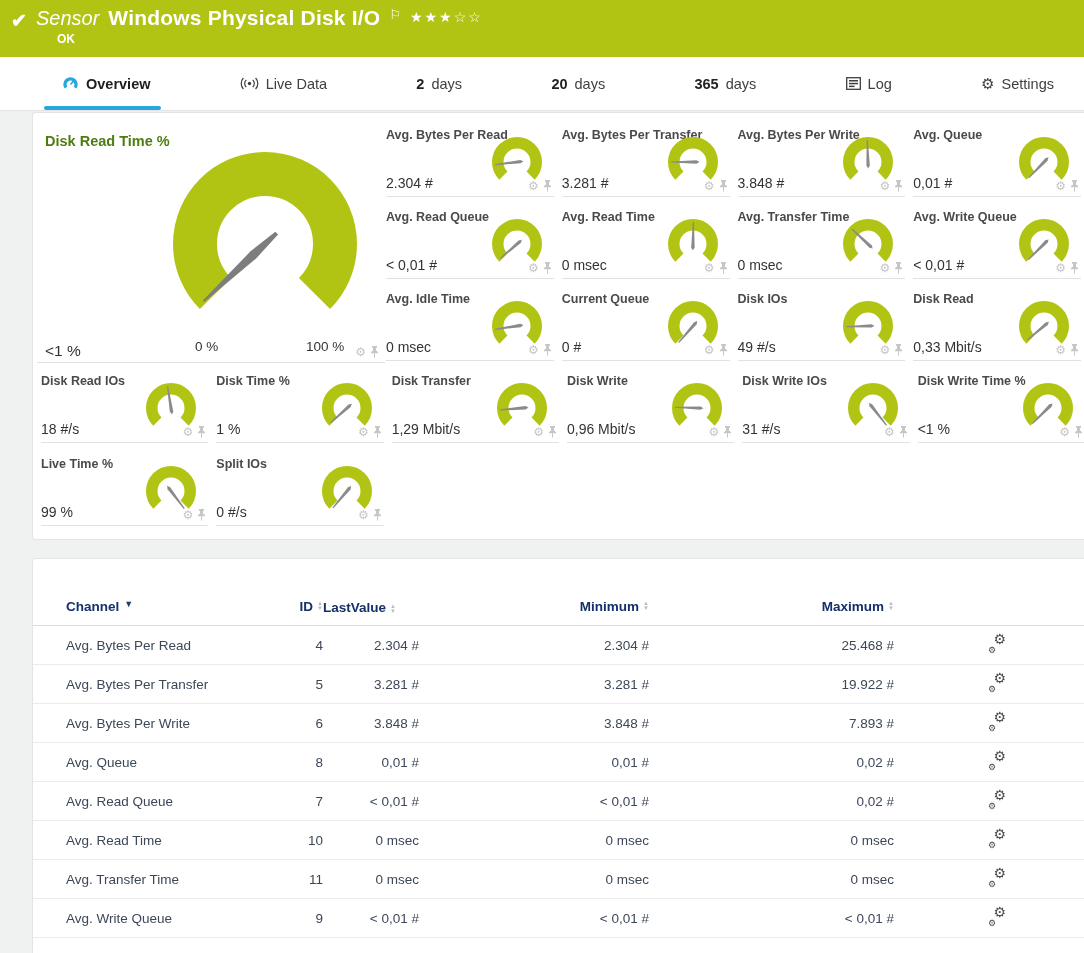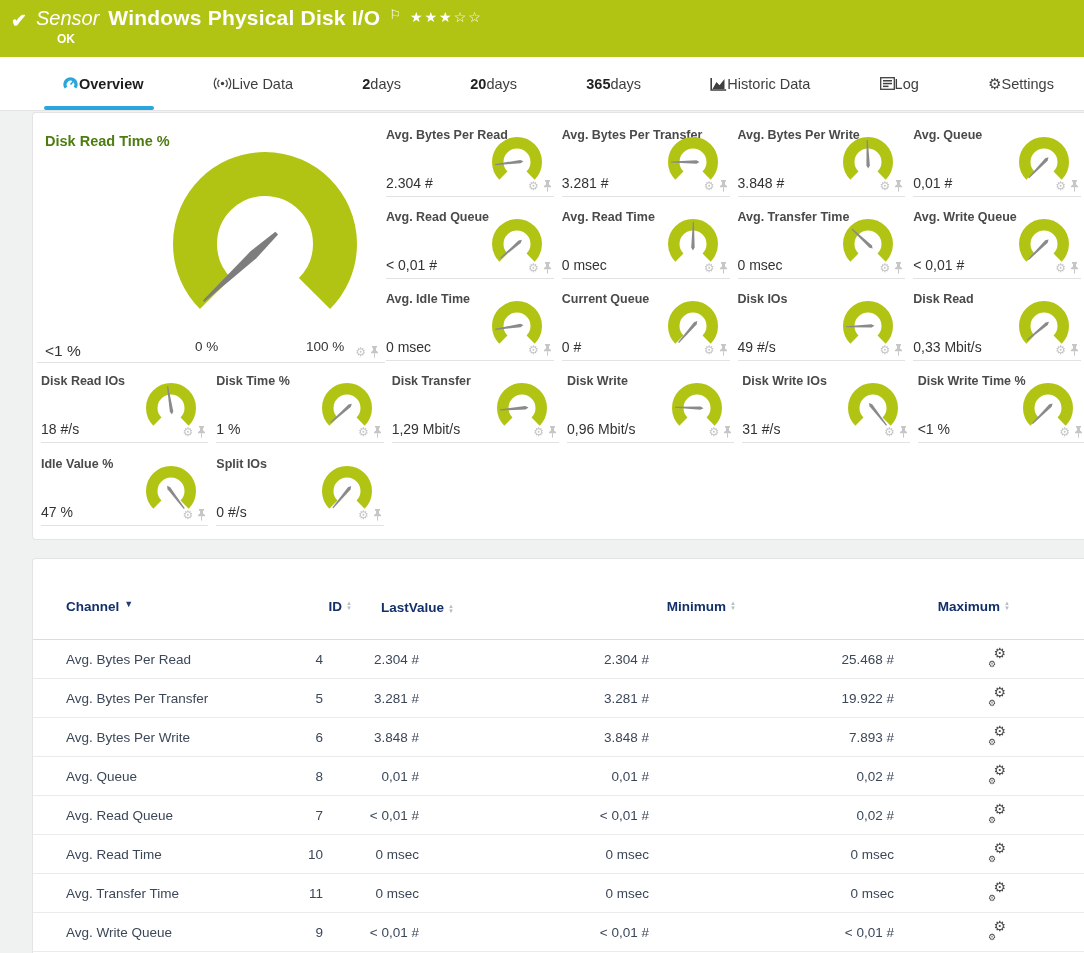--- a/index.html
+++ b/index.html
@@ -14,21 +14,21 @@
   .check-ic { font-size:19px; font-weight:bold; align-self:flex-start; margin-top:3px; }
   .kind { font-style:italic; font-weight:300; font-size:20px; }
   .s-title { font-weight:bold; font-size:21px; letter-spacing:.2px; }
   .flag-ic { font-size:13px; align-self:flex-start; margin-top:1px; }
   .stars { font-size:14px; letter-spacing:2px; align-self:flex-start; margin-top:3px; }
   .status-ok { position:absolute; left:57px; top:32px; font-size:12px; font-weight:bold; }
   
   .tabstrip { position:absolute; left:0; top:57px; width:1084px; height:54px; background:#fff;
     border-bottom:1px solid #e4e4e4; display:flex; justify-content:space-between;
     padding:0 26px 0 58px; }
-  .tab { position:relative; display:flex; align-items:center; font-size:14.5px;
+  .tab { position:relative; display:flex; align-items:center; gap:7px; font-size:14.5px;
     color:#3f3f3f; cursor:pointer; padding:0 4px; white-space:nowrap; }
   .tab .num { font-weight:bold; color:#222; }
   .tab.active .lbl { font-weight:bold; color:#1e1e1e; }
   .tab.active::after { content:""; position:absolute; left:-14px; right:-6px; bottom:0; height:4px;
     background:#2ba6dc; border-radius:2px; }
   .tab .gear-txt { font-size:15px; color:#3f3f3f; }
   
   .card { position:absolute; background:#fff; border:1px solid #e4e4e4; border-right:none; border-radius:4px 0 0 4px; }
   #card-gauges { left:32px; top:112px; width:1052px; height:428px; }
   #card-table  { left:32px; top:558px; width:1052px; height:400px; }
@@ -47,22 +47,22 @@
     grid-template-columns:repeat(6,1fr); column-gap:8px; grid-auto-rows:83px; }
   .tile { position:relative; }
   .tile-inner { position:relative; height:74px; border-bottom:1px solid #e2e2e2; }
   .tile-title { position:absolute; left:0; top:5px; font-size:12.5px; font-weight:bold; color:#4a4a4a; white-space:nowrap; }
   .tile-svg { position:absolute; right:8px; top:13px; }
   .tile-value { position:absolute; left:0; top:52px; font-size:14px; color:#333; white-space:nowrap; }
   .tile-icons { position:absolute; right:2px; top:57px; display:flex; gap:4px; align-items:center; }
   .mini-gear { font-size:12px; color:#c6c6c6; line-height:12px; }
   
   .thead, .trow { display:grid; grid-template-columns:200px 57px 96px 230px 245px auto; padding-left:33px; }
-  .thead { padding-top:40px; padding-bottom:23px; border-bottom:1px solid #dcdcdc;
-    color:#13306b; font-weight:bold; font-size:13.5px; align-items:start;gap:29px; }
+  .thead { padding-top:40px; padding-bottom:9px; border-bottom:1px solid #dcdcdc;
+    color:#13306b; font-weight:bold; font-size:13.5px; align-items:start; }
   .hc { display:flex; align-items:flex-start; }
   .hc-right { justify-content:flex-end; }
   .hc-center { flex-direction:row; align-items:flex-start; line-height:17px; }
   .hc-center .l2 { display:flex; align-items:center; }
   .trow { height:39px; align-items:center; border-bottom:1px solid #ebebeb; font-size:13.5px; color:#3c4758; }
   .c-name { text-align:left; }
   .c-num { text-align:right; }
   .c-icon { text-align:right; padding-right:78px; }
   .sort-both { display:inline-flex; flex-direction:column; margin-left:4px; margin-top:2px;
     font-size:6px; line-height:5px; color:#b4bcc6; }
@@ -109,27 +109,20 @@
   </div>
   <div class="tab">
     <span class="num">20</span>
     <span class="lbl">days</span>
   </div>
   <div class="tab">
     <span class="num">365</span>
     <span class="lbl">days</span>
   </div>
   <div class="tab">
-    <svg width="17" height="14" viewBox="0 0 17 14">
-      <path d="M1.2 1v12h15" stroke="#3f3f3f" stroke-width="1.6" fill="none"></path>
-      <path d="M2.5 12L6.5 5l3 3.2L14.5 2v10z" fill="#3f3f3f"></path>
-      </svg>
-    <span class="lbl">Historic Data</span>
-  </div>
-  <div class="tab">
     <svg width="15" height="13" viewBox="0 0 15 13">
       <rect x="0.7" y="0.7" width="13.6" height="11.6" fill="none" stroke="#3f3f3f" stroke-width="1.3"></rect>
       <rect x="3" y="3" width="9" height="1.5" fill="#3f3f3f"></rect>
       <rect x="3" y="5.8" width="9" height="1.5" fill="#3f3f3f"></rect>
       <rect x="3" y="8.6" width="5.5" height="1.5" fill="#3f3f3f"></rect>
       </svg>
     <span class="lbl">Log</span>
   </div>
   <div class="tab">
     <span class="gear-txt">⚙</span>
@@ -498,28 +491,28 @@
             <span class="mini-gear">⚙</span>
             <svg width="9" height="12" viewBox="0 0 9 12">
     <path d="M2 0h5v1.4l-1 .6v2.6l2 1.4v1.2H1V6l2-1.4V2l-1-.6z" fill="#c6c6c6"></path>
     <rect x="4" y="7.2" width="1" height="4.4" fill="#c6c6c6"></rect>
             </svg>
           </div>
   </div>
       </div>
       <div class="tile">
         <div class="tile-inner">
-    <div class="tile-title">Idle Value %</div>
+    <div class="tile-title">Live Time %</div>
     <div class="tile-svg"><svg width="58" height="48" viewBox="0 0 58 48">
     <path d="M 15.39 39.61 A 19.25 19.25 0 1 1 42.61 39.61" stroke="#b2c413" stroke-width="11.5" fill="none"></path>
     <g transform="translate(29,26) rotate(143)">
       <polygon points="-1.7,3.5 -0.6,-22 0.6,-22 1.7,3.5 0,6.5" fill="#8a8a8a"></polygon>
     </g>
             </svg></div>
-    <div class="tile-value">47 %</div>
+    <div class="tile-value">99 %</div>
     <div class="tile-icons">
             <span class="mini-gear">⚙</span>
             <svg width="9" height="12" viewBox="0 0 9 12">
     <path d="M2 0h5v1.4l-1 .6v2.6l2 1.4v1.2H1V6l2-1.4V2l-1-.6z" fill="#c6c6c6"></path>
     <rect x="4" y="7.2" width="1" height="4.4" fill="#c6c6c6"></rect>
             </svg>
           </div>
   </div>
       </div>
       <div class="tile">

